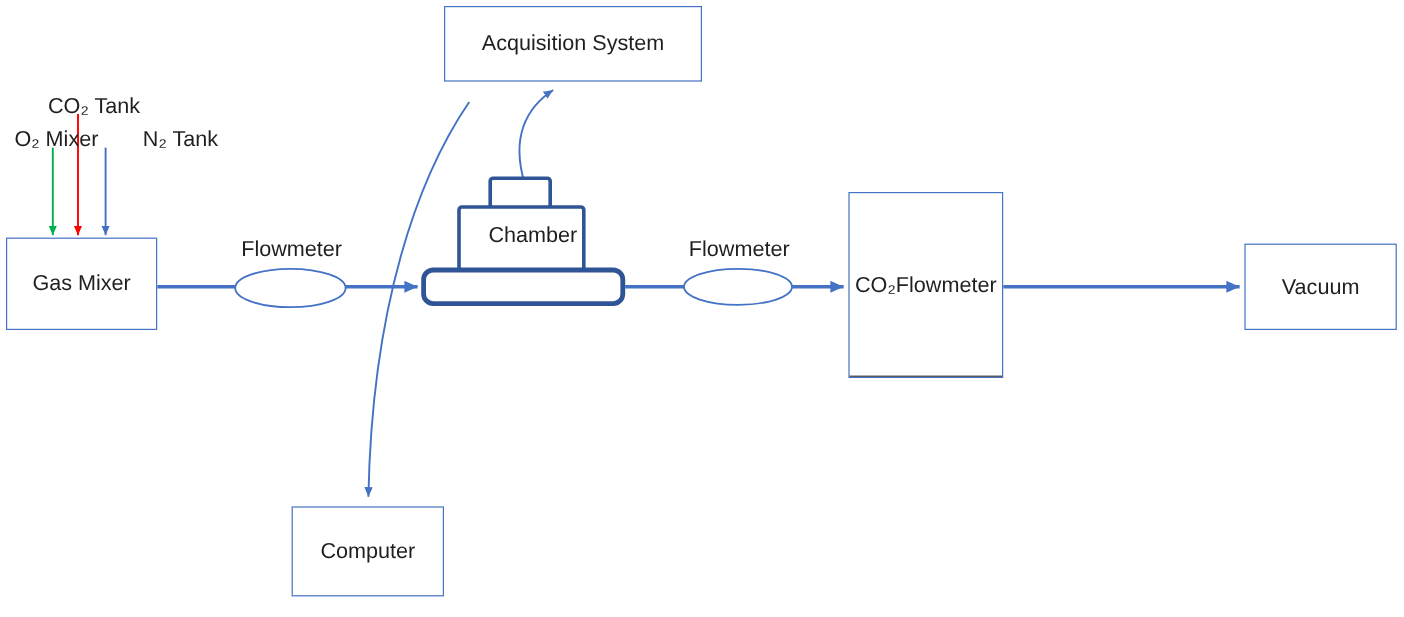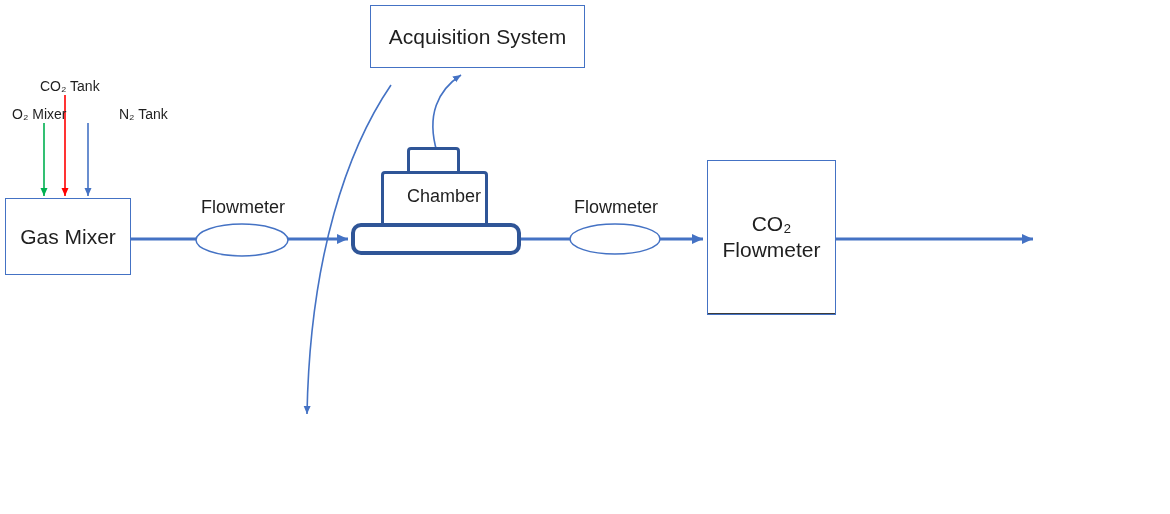--- a/index.html
+++ b/index.html
@@ -16,46 +16,46 @@
     overflow:hidden;
   }
   .canvas > svg { position:absolute; left:0; top:0; z-index:1; }
   .box {
     position:absolute;
     background:#ffffff;
     border:1.4px solid #4472C4;
     display:flex;
     align-items:center;
     justify-content:center;
-    font-size:21px;
+    font-size:18px;
     z-index:3;
   }
   .analyzer { flex-direction:column; align-items:stretch; justify-content:stretch; }
   .analyzer .cell {
     flex:1;
     display:flex;
-    flex-direction:column;
+    flex-direction:row;
     align-items:center;
     justify-content:center;
     line-height:1.25;
   }
   .analyzer .divider {
     height:1px;
     background:#3b3b3b;
   }
   .label {
     position:absolute;
     font-size:18px;
     text-align:center;
     z-index:3;
     white-space:nowrap;
   }
   .tank-label {
     position:absolute;
-    font-size:14px;
+    font-size:18px;
     z-index:3;
     white-space:nowrap;
   }
   .chamber-part {
     position:absolute;
     background:#ffffff;
     border:3px solid #2F5597;
     border-radius:4px;
   }
   .chamber-lid  { z-index:2; }
@@ -120,15 +120,21 @@
   <div class="label chamber-text" style="left:381px;top:186px;width:126px;">Chamber</div>
 
   <div class="box analyzer" style="left:707px;top:160px;width:129px;height:155px;">
     <div class="cell">
       <div>CO₂</div>
       <div>Flowmeter</div>
     </div>
     <div class="divider"></div>
   </div>
 
+  <div class="box" style="left:1037px;top:203px;width:127px;height:72px;">
+    <span>Vacuum</span>
+  </div>
 
+  <div class="box" style="left:243px;top:422px;width:127px;height:75px;">
+    <span>Computer</span>
+  </div>
 
 </div>
 
 </body></html>

